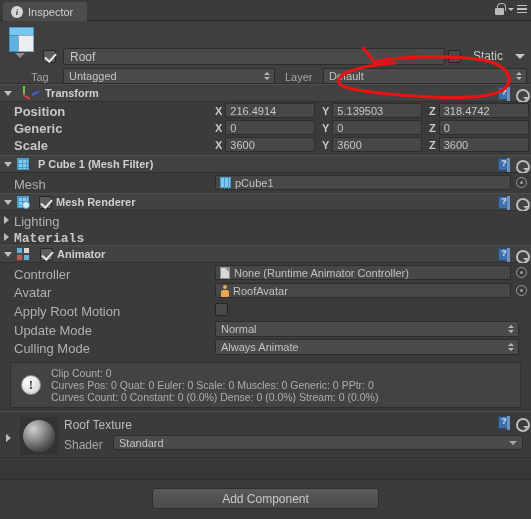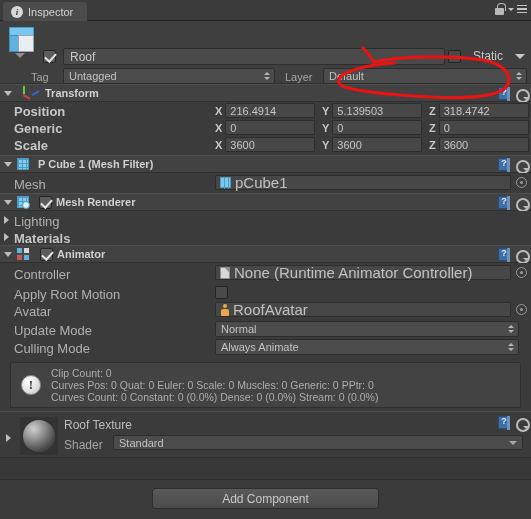--- a/index.html
+++ b/index.html
@@ -135,21 +135,21 @@
   .axis { position:absolute; top:1px; display:flex; align-items:center; gap:3px; }
   .axis-ltr { font-weight:bold; color:#c8c8c8; font-size:11px; }
   .numfield {
     height:15px; background:#474747; border:1px solid #2d2d2d; border-radius:1px;
     display:flex; align-items:center; padding-left:4px; color:#c6c6c6; font-size:11px;
   }
 
   .objfield {
     position:absolute; height:15px; background:#474747; border:1px solid #2d2d2d;
     border-radius:1px; display:flex; align-items:center; gap:4px; padding-left:4px;
-    color:#c0c0c0; font-size:15px;
+    color:#c0c0c0; font-size:11px;
   }
   .picker { position:absolute; width:11px;height:11px;border-radius:50%;border:1.5px solid #9a9a9a;}
   .picker::after{content:"";position:absolute;left:2.5px;top:2.5px;width:3px;height:3px;border-radius:50%;background:#9a9a9a;}
 
   
   .mesh-sq { width:11px;height:11px;background:#7ec8f0;border:1px solid #4d9ac4; position:relative;}
   .mesh-sq::before{content:"";position:absolute;left:3px;top:0;width:1px;height:11px;background:#4d9ac4;}
   .mesh-sq::after{content:"";position:absolute;left:7px;top:0;width:1px;height:11px;background:#4d9ac4;}
   .mesh-grid{ width:12px;height:12px;background:#84ccf2;border:1px solid #4d9ac4;
     background-image:linear-gradient(to right,#4d9ac4 1px,transparent 1px),linear-gradient(to bottom,#4d9ac4 1px,transparent 1px);
@@ -396,21 +396,21 @@
       <span class="gear-ico">
           <span class="gear-tri"></span>
         </span>
     </span>
   </div>
   <div class="comp-body" style="height:34px;">
     <div class="prop-row" style="top:1px;">
       <span class="foldout closed" style="position:absolute;left:4px;top:4px;"></span>
       <span class="prop-lbl">Lighting</span>
     </div>
-    <div class="prop-row" style="top:1px;">
+    <div class="prop-row" style="top:1px;font-family:Liberation Mono, monospace;">
       <span class="foldout closed" style="position:absolute;left:4px;top:4px;"></span>
       <span class="prop-lbl bold">Materials</span>
     </div>
   </div>
 
   <div class="comp-hdr">
     <span class="foldout"></span>
     <span class="anim-ico">
         <i></i>
         <i></i>
@@ -428,31 +428,31 @@
   </div>
   <div class="comp-body" style="height:148px;">
     <div class="prop-row" style="top:2px;">
       <span class="prop-lbl">Controller</span>
       <div class="objfield" style="left:215px;top:0;width:296px;">
         <span class="doc-ico"></span>
         <span>None (Runtime Animator Controller)</span>
       </div>
       <span class="picker" style="left:516px;top:2px;"></span>
     </div>
-    <div class="prop-row" style="top:5px;height:19px;">
-      <span class="prop-lbl">Apply Root Motion</span>
-      <span class="chk lite" style="position:absolute;left:215px;top:1px;"></span>
-    </div>
     <div class="prop-row" style="top:3px;">
       <span class="prop-lbl">Avatar</span>
       <div class="objfield" style="left:215px;top:0;width:296px;">
         <span class="avatar-ico"></span>
         <span>RoofAvatar</span>
       </div>
       <span class="picker" style="left:516px;top:2px;"></span>
+    </div>
+    <div class="prop-row" style="top:5px;height:19px;">
+      <span class="prop-lbl">Apply Root Motion</span>
+      <span class="chk lite" style="position:absolute;left:215px;top:1px;"></span>
     </div>
     <div class="prop-row" style="top:5px;">
       <span class="prop-lbl">Update Mode</span>
       <div class="dropdown" style="left:215px;top:0;width:304px;">
         <span>Normal</span>
         <span class="dd-arrows">
             <i></i>
             <i></i>
           </span>
       </div>

